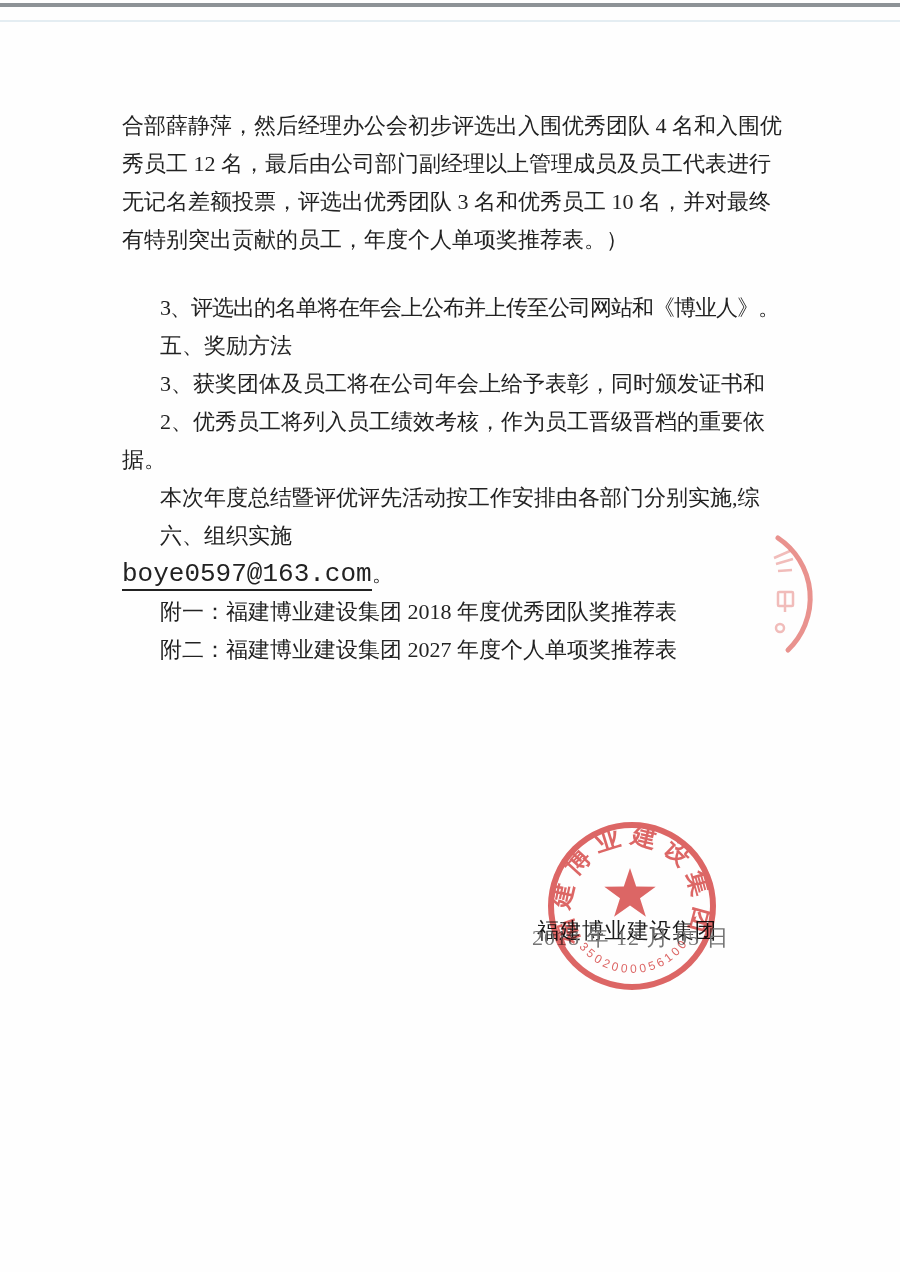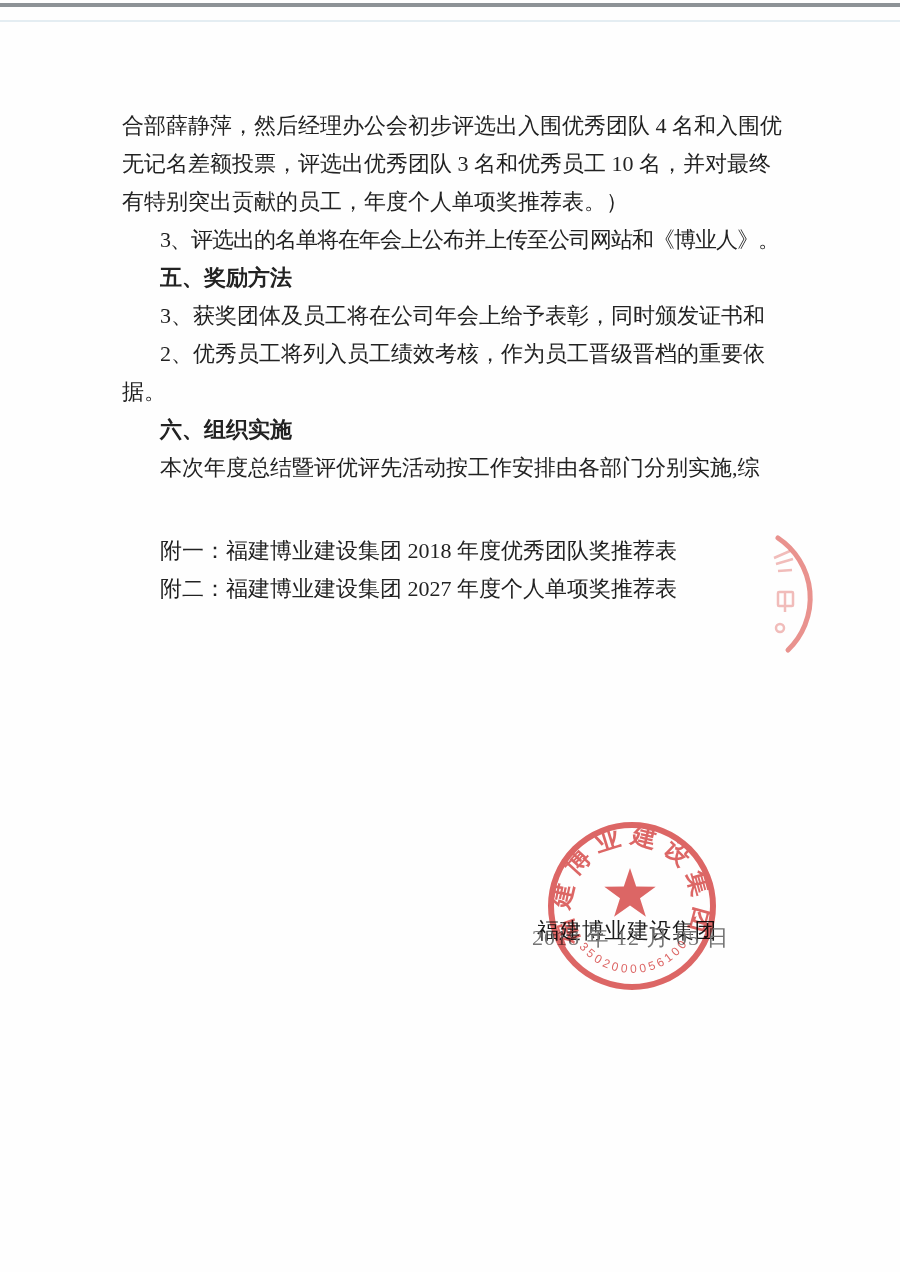--- a/index.html
+++ b/index.html
@@ -8,24 +8,24 @@
     font-family:"Liberation Serif","DejaVu Serif",serif;
   }
   .top-edge{position:absolute;left:0;top:3px;width:100%;height:4px;background:#8d9296;}
   .top-edge2{position:absolute;left:0;top:20px;width:100%;height:2px;background:#e4edf2;}
   .doc{
     position:absolute;left:122px;top:107px;width:720px;color:#222;
     font-size:22px;line-height:38px;
   }
   .line{height:38px;white-space:nowrap;}
   .indent{padding-left:38px;}
-  .bold{font-weight:bold;}
+  .bold{font-weight:normal;}
   .spread{letter-spacing:3.5px;}
-  .tight{letter-spacing:-1px;}
-  .gap{margin-top:45px;}
+  .tight{letter-spacing:-1px;margin-top:30px;}
+  .gap{}
   .email{
     font-family:"Liberation Mono","DejaVu Sans Mono",monospace;
     font-size:26px;border-bottom:2px solid #222;
   }
   .sig{position:absolute;left:537px;top:916px;font-size:22px;letter-spacing:.5px;color:#1c1c1c;white-space:nowrap;}
   .date{position:absolute;left:532px;top:923px;font-size:22px;letter-spacing:1px;color:#737373;white-space:nowrap;}
   .seal{position:absolute;left:544px;top:818px;mix-blend-mode:multiply;opacity:.88;}
   .pseal{position:absolute;left:718px;top:514px;mix-blend-mode:multiply;opacity:.8;}
   .ring-text{font-size:25px;letter-spacing:8px;font-weight:bold;font-family:"Liberation Serif","DejaVu Serif",serif;}
   .code-text{font-size:12px;letter-spacing:3.2px;font-family:"Liberation Sans","DejaVu Sans",sans-serif;}
@@ -33,29 +33,31 @@
 </head>
 <body>
 
 <div class="page">
 
   <div class="top-edge"></div>
   <div class="top-edge2"></div>
 
   <div class="doc">
       <div class="line">合部薛静萍，然后经理办公会初步评选出入围优秀团队 4 名和入围优</div>
+      <div class="line">秀员工 12 名，最后由公司部门副经理以上管理成员及员工代表进行</div>
       <div class="line">无记名差额投票，评选出优秀团队 3 名和优秀员工 10 名，并对最终</div>
       <div class="line">有特别突出贡献的员工，年度个人单项奖推荐表。）</div>
       <div class="line indent tight">3、评选出的名单将在年会上公布并上传至公司网站和《博业人》。</div>
       <div class="line indent bold">五、奖励方法</div>
       <div class="line indent">3、获奖团体及员工将在公司年会上给予表彰，同时颁发证书和</div>
       <div class="line indent">2、优秀员工将列入员工绩效考核，作为员工晋级晋档的重要依</div>
       <div class="line">据。</div>
+      <div class="line indent">本次年度总结暨评优评先活动按工作安排由各部门分别实施,综</div>
       <div class="line indent bold">六、组织实施</div>
-      <div class="line indent">本次年度总结暨评优评先活动按工作安排由各部门分别实施,综</div>
+      <div class="line"><span class="email">boye0597@163.com</span><span>。</span></div>
       <div class="line indent gap">附一：福建博业建设集团 2018 年度优秀团队奖推荐表</div>
       <div class="line indent">附二：福建博业建设集团 2027 年度个人单项奖推荐表</div>
     </div>
 
   <div class="sig">福建博业建设集团</div>
   <div class="date">2018 年 12 月 05 日</div>
 
   <svg class="seal" width="176" height="176" viewBox="0 0 176 176">
     <circle cx="88" cy="88" r="81" fill="none" stroke="#d95150" stroke-width="6"></circle>
     <path id="ringPath" d="M 37.2,123.6 A 62,62 0 1 1 138.8,123.6" fill="none"></path>

